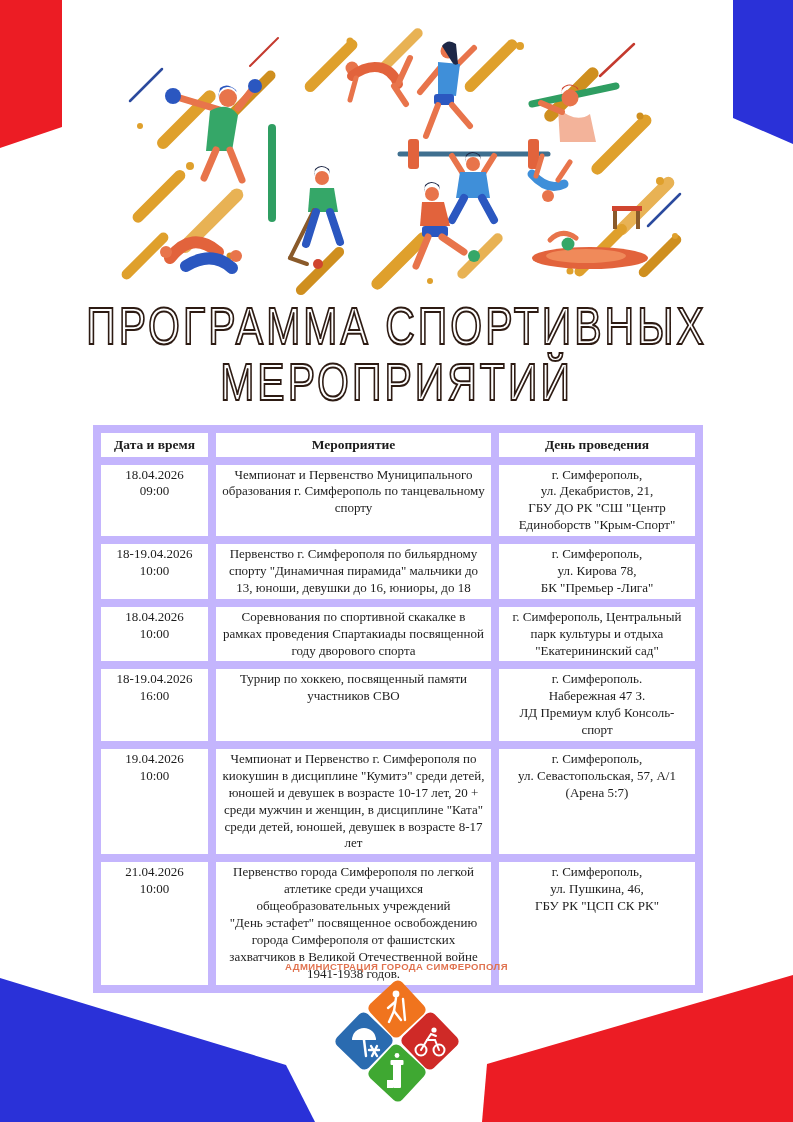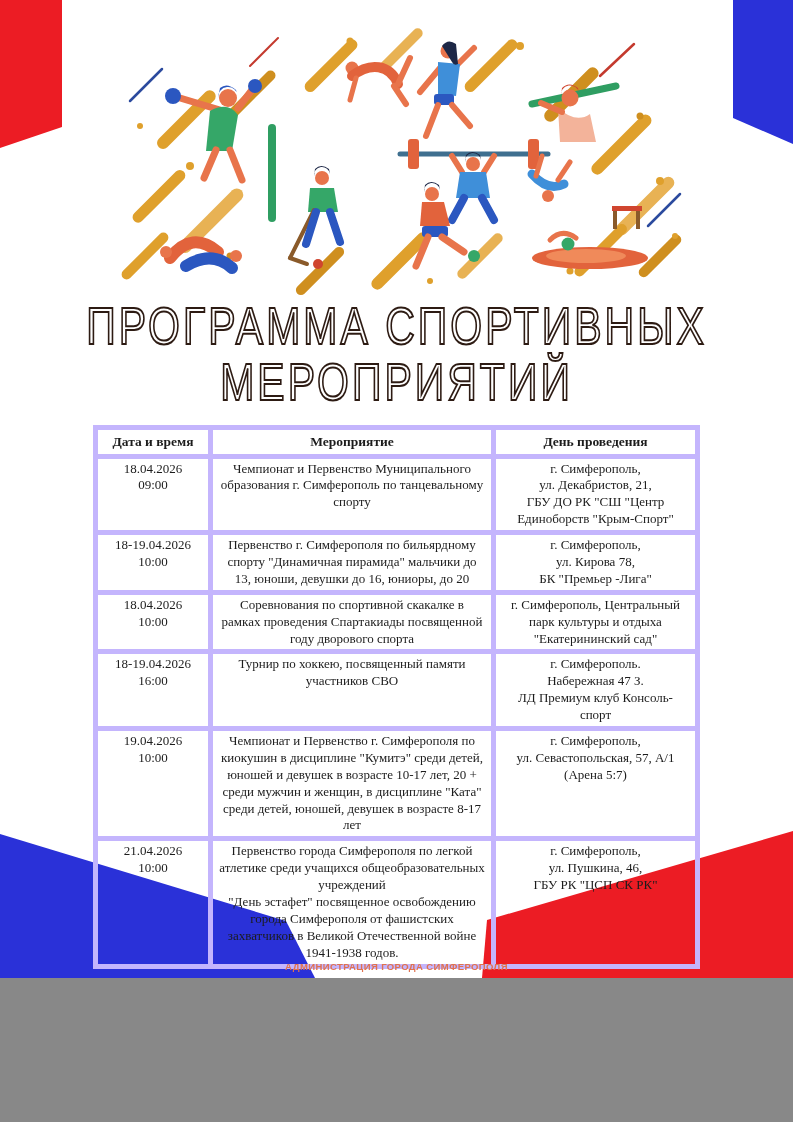--- a/index.html
+++ b/index.html
@@ -1,17 +1,17 @@
 <!DOCTYPE html>
 <html><head>
 <meta charset="utf-8">
 <style>
   html,body { margin:0; padding:0; background:#888; }
   .page {
-    position:relative; width:793px; height:978px; margin:0 auto;
+    position:relative; width:793px; height:1122px; margin:0 auto;
     background:#ffffff; overflow:hidden;
     font-family:"Liberation Serif", serif;
   }
   .corner { position:absolute; pointer-events:none; }
   .corner.tl { left:0; top:0; }
   .corner.tr { right:0; top:0; }
   .corner.bl { left:0; bottom:0; }
   .corner.br { right:0; bottom:0; }
 
   .illustration { position:absolute; left:100px; top:6px; width:592px; height:294px; }
@@ -32,21 +32,21 @@
   }
   @supports not (-webkit-text-stroke: 1px #000) {
     .title-line { color:#2d1b13; }
   }
 
   table.events {
     position:absolute; left:93px; top:425px; width:602px;
     border-collapse:collapse; table-layout:fixed;
   }
   table.events th, table.events td {
-    border:5px solid #c4b5fd;
+    border:8px solid #c4b5fd;
     vertical-align:top;
     text-align:center;
     font-size:13px;
     line-height:1.3;
     padding:2px 6px;
     color:#1c1c1c;
   }
   table.events th { font-weight:bold; font-size:13.5px; padding:3px 4px; }
   .pre { white-space:pre-line; }
 
@@ -276,21 +276,21 @@
 09:00</td>
         <td class="pre">Чемпионат и Первенство Муниципального образования г. Симферополь по танцевальному спорту</td>
         <td class="pre">г. Симферополь,
 ул. Декабристов, 21,
 ГБУ ДО РК "СШ "Центр
 Единоборств "Крым-Спорт"</td>
       </tr>
       <tr>
         <td class="pre">18-19.04.2026
 10:00</td>
-        <td class="pre">Первенство г. Симферополя по бильярдному спорту "Динамичная пирамида" мальчики до 13, юноши, девушки до 16, юниоры, до 20</td>
+        <td class="pre">Первенство г. Симферополя по бильярдному спорту "Динамичная пирамида" мальчики до 13, юноши, девушки до 16, юниоры, до 18</td>
         <td class="pre">г. Симферополь,
 ул. Кирова 78,
 БК "Премьер -Лига"</td>
       </tr>
       <tr>
         <td class="pre">18.04.2026
 10:00</td>
         <td class="pre">Соревнования по спортивной скакалке в рамках проведения Спартакиады посвященной году дворового спорта</td>
         <td class="pre">г. Симферополь, Центральный
 парк культуры и отдыха

